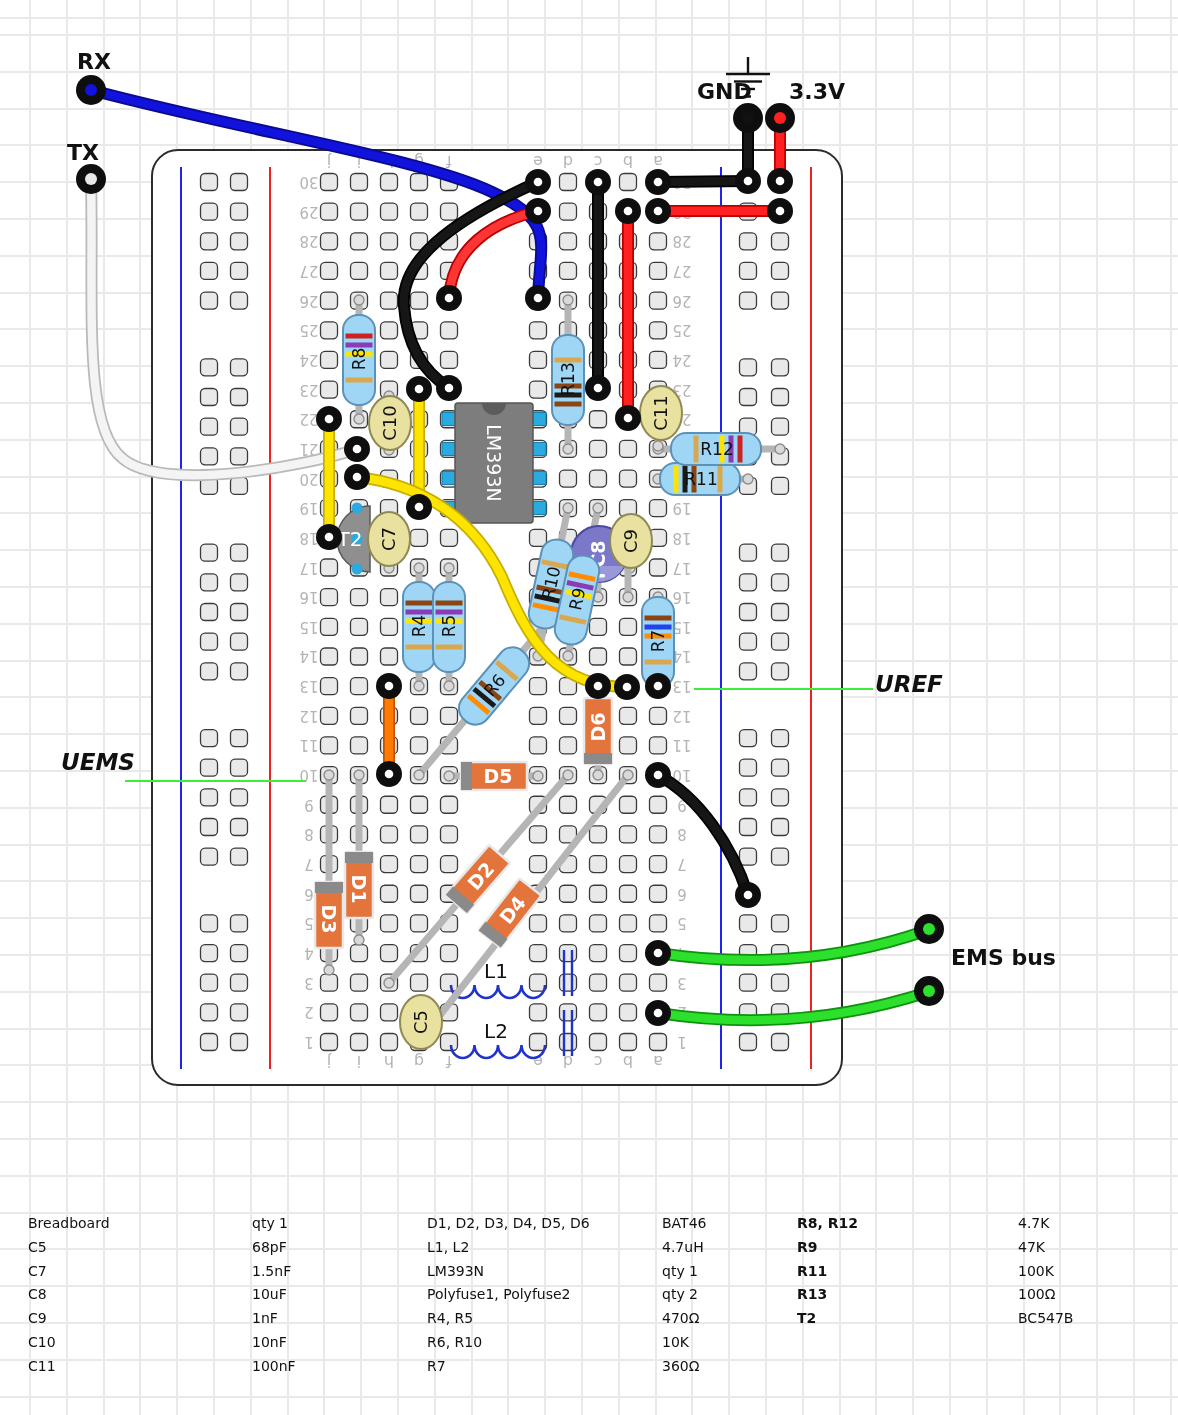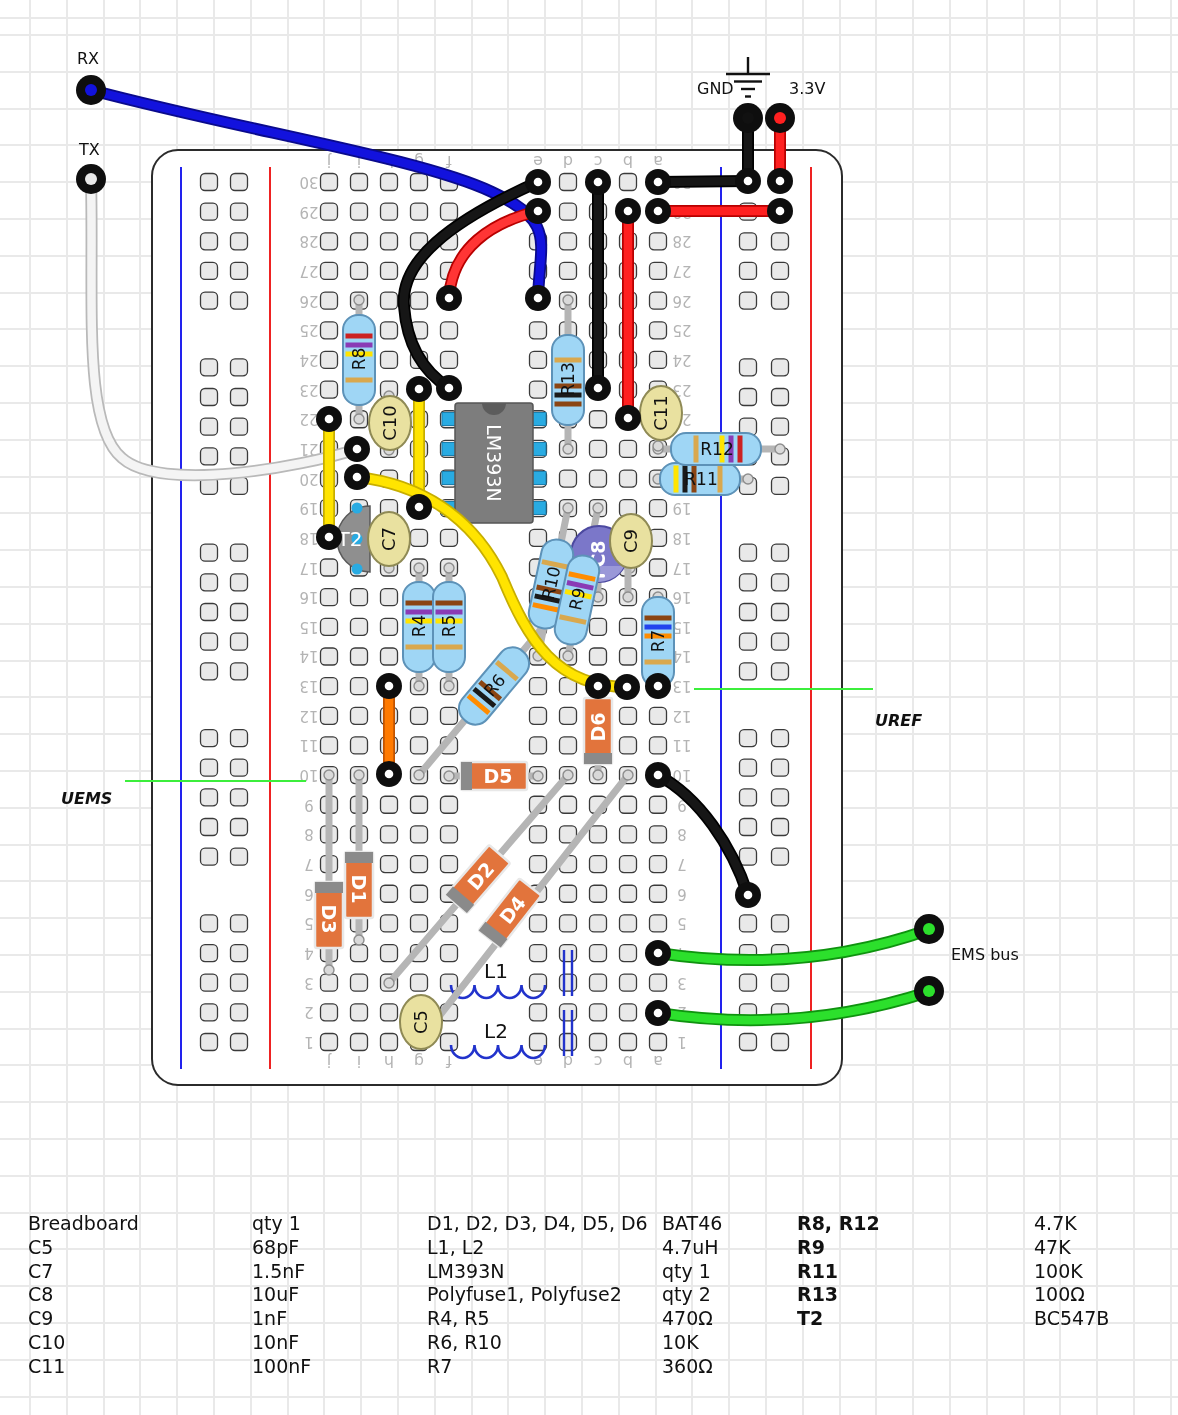--- a/index.html
+++ b/index.html
@@ -5,23 +5,23 @@
   html,body{margin:0;padding:0;background:#fff;}
   #wrap{
     position:relative;width:1178px;height:1415px;overflow:hidden;
     font-family:"DejaVu Sans",sans-serif;color:#111;
     background-image:
       repeating-linear-gradient(to right,#e9e9e9 0 2px,transparent 2px 36.8px),
       repeating-linear-gradient(to bottom,#e9e9e9 0 2px,transparent 2px 36.8px);
     background-position:29px 34px;
   }
   svg{position:absolute;left:0;top:0;}
-  .anno{position:absolute;font-size:16px;white-space:nowrap;}
-  .anno.net{font-weight:bold;font-style:italic;font-size:16px;margin-top:40px;}
-  .pcol{position:absolute;font-size:19px;line-height:23.8px;white-space:nowrap;}
+  .anno{position:absolute;font-size:22px;white-space:nowrap;font-weight:bold;}
+  .anno.net{font-weight:bold;font-style:italic;font-size:23px;}
+  .pcol{position:absolute;font-size:14px;line-height:23.8px;white-space:nowrap;}
 </style>
 </head>
 <body>
 
 <div id="wrap">
   <svg id="bb" width="1178" height="1415">
       <g>
         <rect x="152" y="150" width="690" height="935" rx="26" fill="#ffffff" stroke="#2b2b2b" stroke-width="2"></rect>
         <line x1="181" y1="167" x2="181" y2="1069" stroke="#2222ee" stroke-width="2"></line>
         <line x1="270" y1="167" x2="270" y2="1069" stroke="#ee2222" stroke-width="2"></line>
@@ -972,21 +972,21 @@
           <line x1="741" y1="89" x2="755" y2="89"></line>
           <line x1="745" y1="96.5" x2="751" y2="96.5"></line>
         </g>
       </g>
       <clipPath id="c8clip">
         <rect x="571" y="566" width="56" height="20"></rect>
       </clipPath>
     </svg>
 
   <span class="anno" id="an-rx" style="left: 77px; top: 49px;">RX</span>
-  <span class="anno" id="an-tx" style="left: 79px; top: 140px;">TX</span>
+  <span class="anno" id="an-tx" style="left: 67px; top: 140px;">TX</span>
   <span class="anno" id="an-gnd" style="left: 697px; top: 79px;">GND</span>
   <span class="anno" id="an-v33" style="left: 789px; top: 79px;">3.3V</span>
   <span class="anno net" id="an-uref" style="left: 875px; top: 671px;">UREF</span>
   <span class="anno net" id="an-uems" style="left: 61px; top: 749px;">UEMS</span>
   <span class="anno" id="an-ems" style="left: 951px; top: 945px;">EMS bus</span>
 
   <div id="plist">
       <div class="pcol" style="left: 28px; top: 1212px;">
         <div>Breadboard</div>
         <div>C5</div>
@@ -1025,21 +1025,21 @@
       </div>
       <div class="pcol" style="left: 797px; top: 1212px; font-weight: bold;">
         <div>R8, R12</div>
         <div>R9</div>
         <div>R11</div>
         <div>R13</div>
         <div>T2</div>
         <div>&nbsp;</div>
         <div>&nbsp;</div>
       </div>
-      <div class="pcol" style="left: 1018px; top: 1212px; margin-left: 16px;">
+      <div class="pcol" style="left: 1018px; top: 1212px;">
         <div>4.7K</div>
         <div>47K</div>
         <div>100K</div>
         <div>100Ω</div>
         <div>BC547B</div>
         <div>&nbsp;</div>
         <div>&nbsp;</div>
       </div>
     </div>
 </div>

